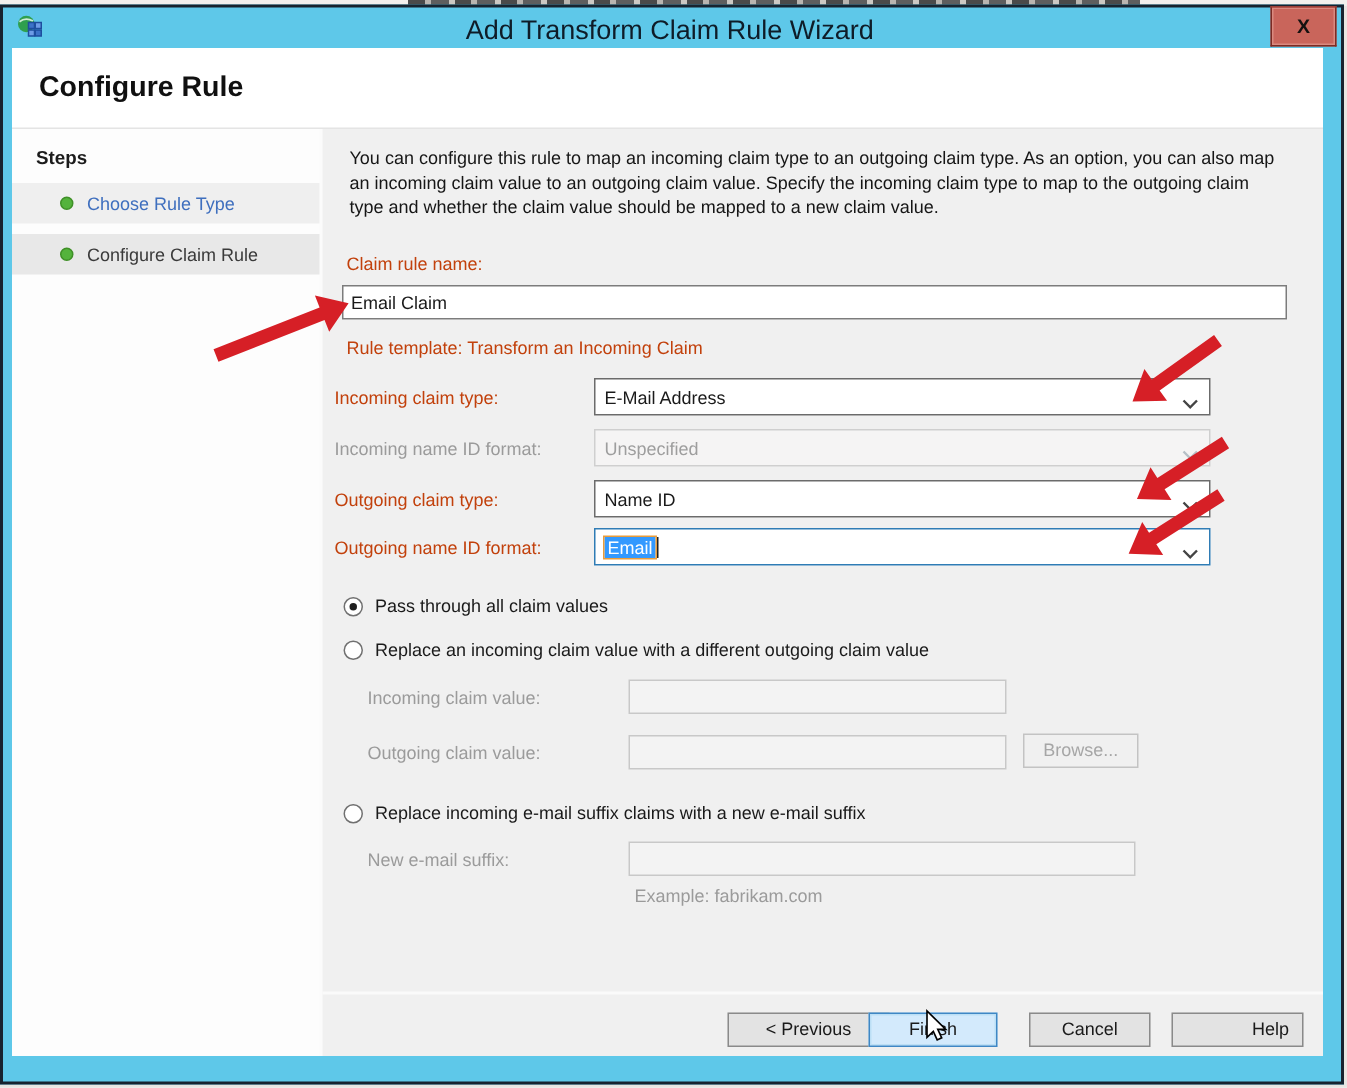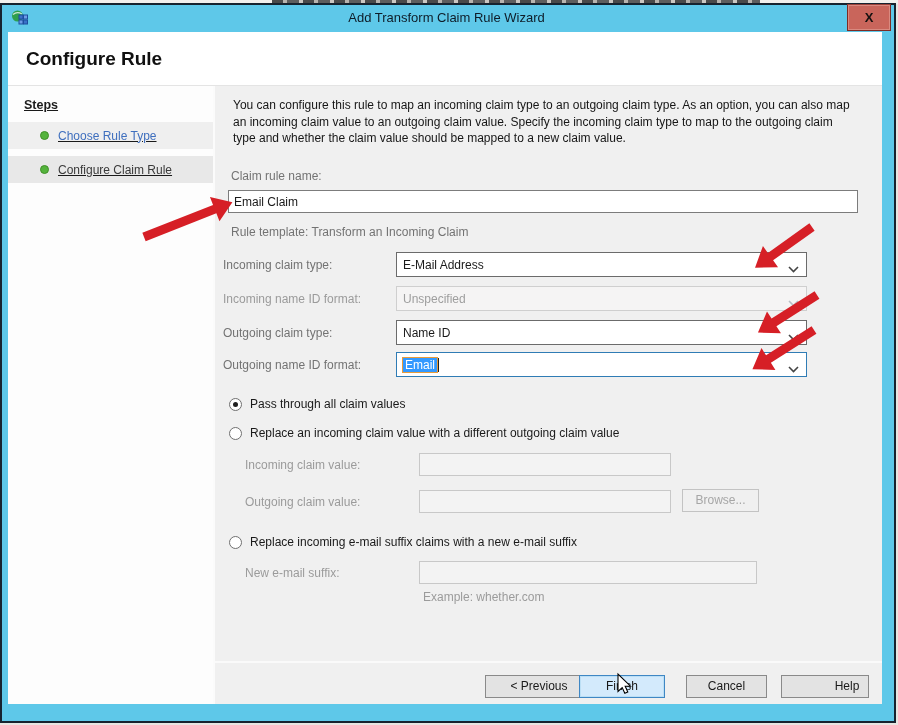--- a/index.html
+++ b/index.html
@@ -13,46 +13,46 @@
   .bg-artifact { position:absolute; top:0; left:0; right:0; height:4px; background:#f2f0ed; }
   .bg-artifact .frag { position:absolute; top:0; left:272px; width:488px; height:4px;
     background:repeating-linear-gradient(90deg,#4a4a4a 0 11px,#b9b5b0 11px 15px,#5e5e5e 15px 27px,#ccc8c3 27px 31px); }
 
   
   .window { position:absolute; left:0; top:3px; width:896px; height:720px;
     background:#5ec8e9; border:2px solid #17232f; }
   .titlebar { position:relative; height:27px; }
   .app-icon { position:absolute; left:9px; top:5px; }
   .win-title { position:absolute; left:0; right:3px; top:5px; text-align:center;
-    font-size:13px; color:#0e1c28; }
+    font-size:18px; color:#0e1c28; }
   .close-btn { position:absolute; right:3px; top:-1px; width:44px; height:27px;
     background:#c9655b; border:1px solid #7d2b23; border-top:1px solid #9b4038;
     color:#151110; font-weight:bold; font-size:13px; text-align:center; line-height:25px;
     box-shadow:inset 0 0 0 1px #d98a80; cursor:pointer; }
 
   .client { position:absolute; left:6px; right:12px; top:27px; bottom:17px; background:#ffffff; }
 
   .header-band { height:54px; border-bottom:1px solid #e4e4e4; display:flex; align-items:center; }
   .page-title { margin-left:18px; font-size:19px; font-weight:bold; color:#101010; }
 
   .content { position:absolute; top:54px; bottom:0; left:0; right:0; display:flex; }
-  .sidebar { width:207px; background:#fdfdfd; border-right:2px solid #fbfbfb; padding-top:10px;text-decoration:underline; }
+  .sidebar { width:207px; background:#fdfdfd; border-right:2px solid #fbfbfb; padding-top:10px; }
   .steps-header { margin:2px 0 10px 16px; font-weight:bold; font-size:12.5px; color:#1c1c1c; }
   .step-row { height:27px; display:flex; align-items:center; padding-left:32px; margin-bottom:7px; cursor:pointer; }
   .step-row.r1 { background:#efefef; }
   .step-row.r2 { background:#e8e8e8; }
   .dot { width:9px; height:9px; border-radius:50%; background:#54b33c; border:1px solid #3f9027; margin-right:9px; flex:none; }
   .step-link { color:#3f6fbe; }
   .step-current { color:#3a3a3a; }
 
   .main { flex:1; background:#f0f0f0; position:relative; }
 
   .desc { position:absolute; top:11px; left:18px; width:624px; line-height:16.5px; color:#161616; }
 
-  .flabel { color:#737373; white-space:nowrap; }
+  .flabel { color:#c2410c; white-space:nowrap; }
   .flabel.dis { color:#9b9b9b; }
 
   .lbl-claim-name { position:absolute; top:83px; left:16px; }
   .name-input { position:absolute; top:104px; left:13px; width:630px; height:23px;
     border:1px solid #7c7c7c; background:#fff; font-family:"Liberation Sans",sans-serif;
     font-size:12px; padding:0 5px; color:#1a1a1a; }
   .rule-template { position:absolute; top:139px; left:16px; }
 
   .form-row { position:absolute; left:0; right:0; height:26px; }
   .form-row .row-label { position:absolute; left:8px; top:6px; }
@@ -199,21 +199,21 @@
         <div class="text-input disabled" style="left:204px; top:404px; width:252px;"></div>
         <div class="btn dis" style="left:467px; top:403px; width:77px;">Browse...</div>
 
         <div class="radio-row" style="top:449px;">
           <span class="radio"></span>
           <span>Replace incoming e-mail suffix claims with a new e-mail suffix</span>
         </div>
 
         <div class="flabel dis sub-label" style="top:480px;">New e-mail suffix:</div>
         <div class="text-input disabled" style="left:204px; top:475px; width:338px;"></div>
-        <div class="flabel dis" style="position:absolute; left:208px; top:504px;">Example: whether.com</div>
+        <div class="flabel dis" style="position:absolute; left:208px; top:504px;">Example: fabrikam.com</div>
 
         <div class="separator"></div>
 
         <div class="btn" style="left:270px; top:589px; width:108px;">&lt; Previous</div>
         <div class="btn focus-blue" style="left:364px; top:589px; width:86px;">Finish</div>
         <div class="btn" style="left:471px; top:589px; width:81px;">Cancel</div>
         <div class="btn" style="left:566px; top:589px; width:88px;padding-left:44px;">Help</div>
       </div>
     </div>
   </div>

